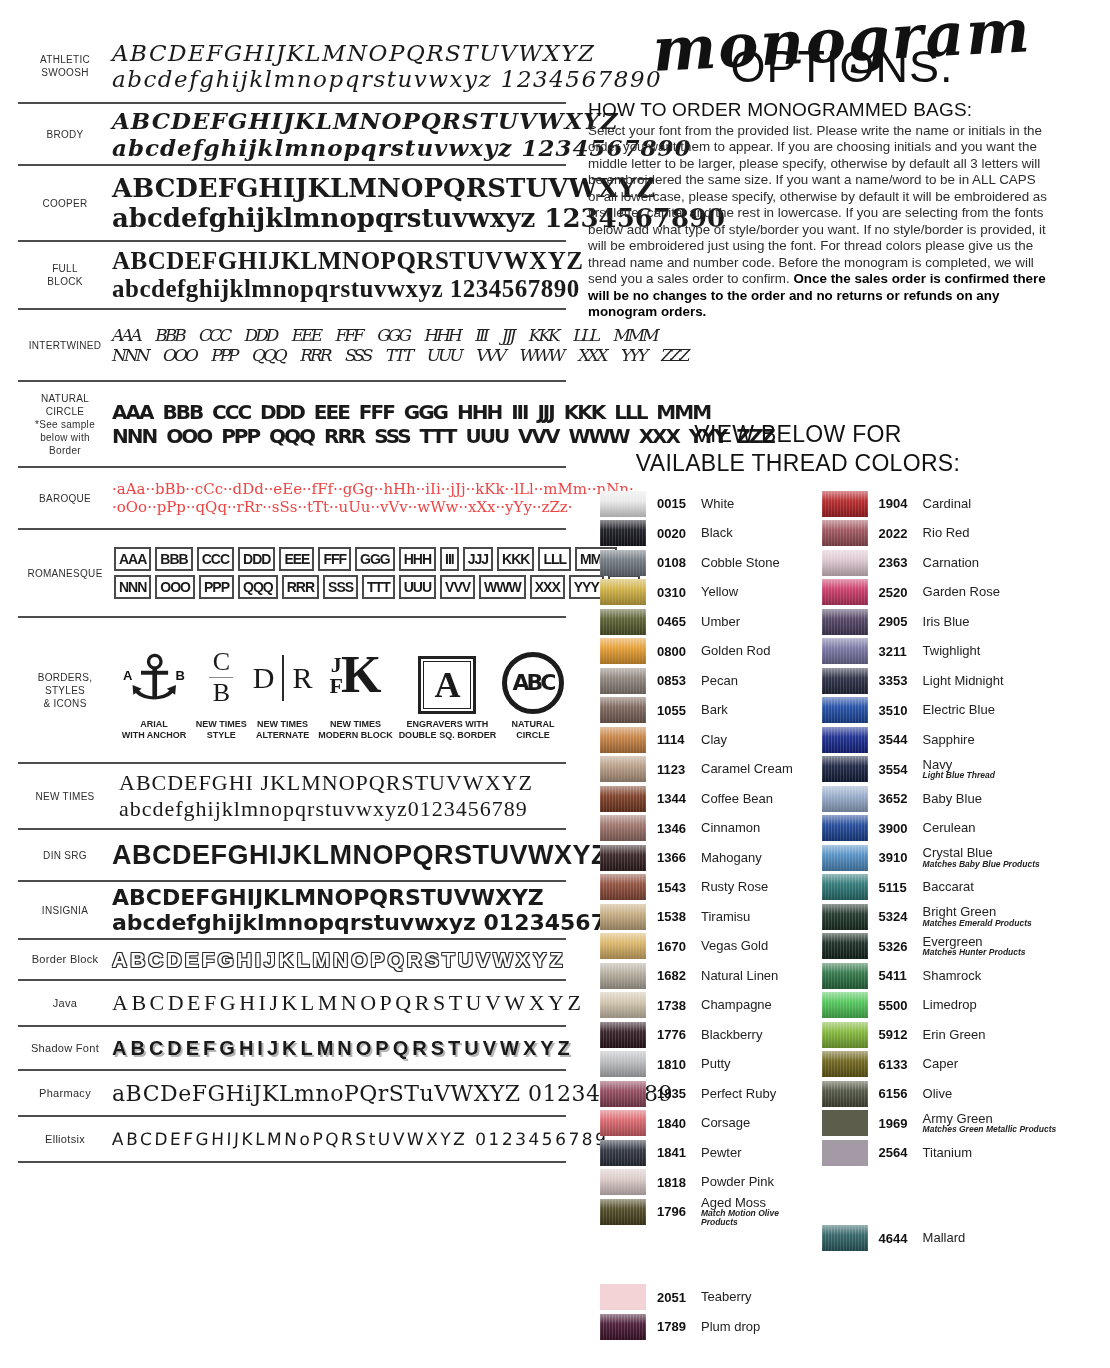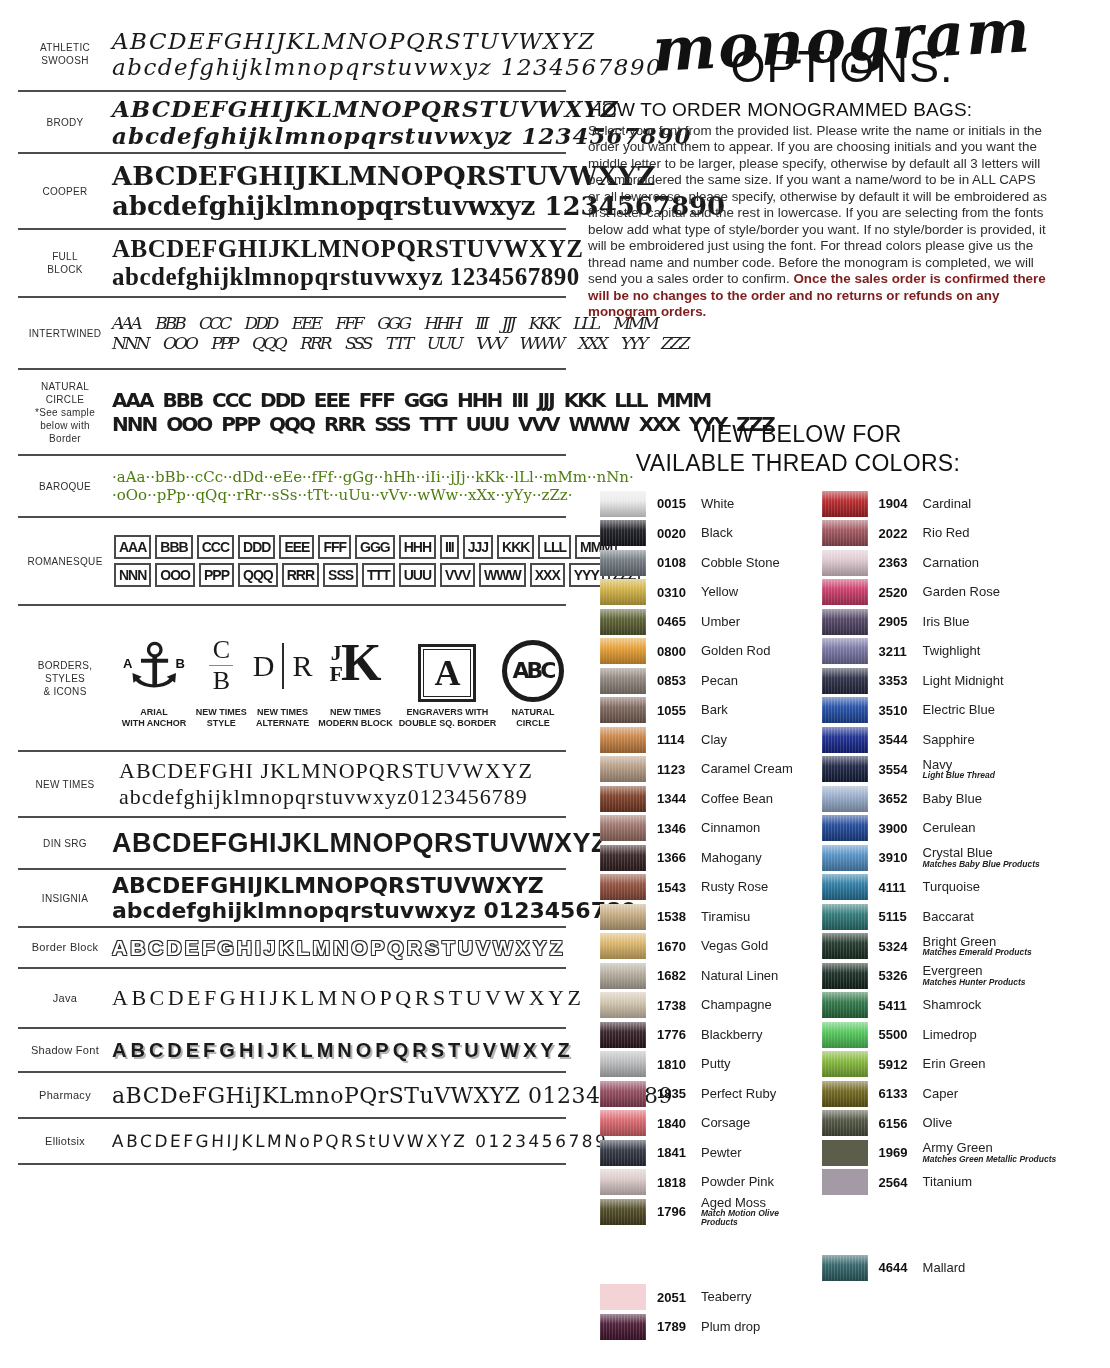--- a/index.html
+++ b/index.html
@@ -1,53 +1,53 @@
 <!DOCTYPE html>
 <html><head>
 <meta charset="utf-8">
 <style>
   html,body{margin:0;padding:0;background:#fff;}
   .page{position:relative;width:1110px;height:1368px;background:#fff;overflow:hidden;
         font-family:"Liberation Sans",sans-serif;color:#1a1a1a;}
 
   
-  .left-panel{position:absolute;left:18px;top:18px;width:548px;}
+  .left-panel{position:absolute;left:18px;top:30px;width:548px;}
   .font-row{display:flex;align-items:center;border-bottom:2px solid #4d4d4d;box-sizing:border-box;}
   .row-label{flex:none;width:90px;padding:0 2px;text-align:center;font-size:10px;line-height:1.3;
              color:#2e2e2e;letter-spacing:.3px;white-space:pre-line;}
   .row-sample{flex:1;display:flex;flex-direction:column;align-items:flex-start;justify-content:center;text-align:center;}
   .row-sample .line{white-space:nowrap;line-height:1.15;}
 
   .f-athletic-swoosh{height:74px}
   .f-athletic-swoosh .line{font:italic 500 23px "DejaVu Serif",serif;letter-spacing:1.5px;}
   .f-brody{height:62px}
   .f-brody .line{font:italic 700 23px "DejaVu Serif",serif;letter-spacing:1px;}
   .f-cooper{height:76px}
   .f-cooper .line{font:700 26px "DejaVu Serif",serif;}
   .f-full-block{height:68px}
   .f-full-block .line{font:700 25px "Liberation Serif",serif;letter-spacing:.5px;}
   .f-intertwined{height:72px}
   .f-intertwined .line{font:italic 400 17px "DejaVu Serif",serif;letter-spacing:-3px;word-spacing:13px;color:#222;}
   .f-natural-circle{height:86px}
   .f-natural-circle .line{font:700 20px "DejaVu Sans",sans-serif;letter-spacing:-2px;word-spacing:5px;}
   .f-baroque{height:62px}
-  .f-baroque .line{font:400 15px "DejaVu Serif",serif;color:#4d7c0f;word-spacing:1px;}
+  .f-baroque .line{font:400 15px "DejaVu Serif",serif;color:#ef4444;word-spacing:1px;}
   .f-romanesque{height:88px}
   .f-romanesque .line{font:700 14px "Liberation Sans",sans-serif;letter-spacing:-1px;}
   .f-romanesque .tri{display:inline-block;border:2px solid #4a4a4a;padding:2px 3px;margin:2px 2px;}
   .f-new-times{height:66px}
   .f-new-times .line{font:400 22px "Liberation Serif",serif;letter-spacing:1px;margin-left:7px;}
   .f-din-srg{height:52px}
   .f-din-srg .line{font:700 27px "Liberation Sans",sans-serif;letter-spacing:.5px;}
   .f-insignia{height:58px}
   .f-insignia .line{font:700 22px "DejaVu Sans",sans-serif;}
   .f-border-block{height:41px}
   .f-border-block .line{font:700 21px "Liberation Sans",sans-serif;letter-spacing:3px;color:#fff;
      text-shadow:-1px -1px 0 #2b2b2b,1px -1px 0 #2b2b2b,-1px 1px 0 #2b2b2b,1px 1px 0 #2b2b2b;}
-  .f-java{height:60px}
+  .f-java{height:46px}
   .f-java .line{font:400 22px "Liberation Serif",serif;letter-spacing:3.5px;}
   .f-shadow-font{height:44px}
   .f-shadow-font .line{font:700 20px "Liberation Sans",sans-serif;letter-spacing:4px;text-shadow:2px 2px 0 #b5b5b5;}
   .f-pharmacy{height:46px}
   .f-pharmacy .line{font:400 22px "DejaVu Serif",serif;letter-spacing:.5px;}
   .f-elliotsix{height:46px}
   .f-elliotsix .line{font:400 17px "DejaVu Sans",sans-serif;letter-spacing:2.5px;transform:skewX(-2deg);}
   .f-border-block .row-label,.f-java .row-label,.f-shadow-font .row-label,
   .f-pharmacy .row-label,.f-elliotsix .row-label{font-size:11px;}
 
@@ -78,21 +78,21 @@
   .art-natural-circle-border span{font:700 22px "DejaVu Sans",sans-serif;letter-spacing:-3px;}
 
   
   .right-panel{position:absolute;left:588px;top:10px;width:508px;}
   .script-title{font:italic 600 60px "DejaVu Serif",serif;letter-spacing:2px;text-align:center;
                 transform:rotate(-3deg);line-height:1;position:relative;z-index:2;color:#111;}
   .big-title{font:400 45px "Liberation Sans",sans-serif;letter-spacing:1px;text-align:center;
              margin-top:-26px;line-height:1;color:#111;}
   .howto-heading{font-size:19px;font-weight:400;color:#111;margin-top:10px;letter-spacing:.2px;}
   .howto-body{font-size:13.4px;line-height:1.23;color:#2e2e2e;margin-top:2px;width:462px;}
-  .howto-body .b{font-weight:700;color:#7f1d1d;margin-top:28px;}
+  .howto-body .b{font-weight:700;color:#000000;margin-top:28px;}
 
   .threads{position:absolute;top:410px;left:0;width:508px;}
   .thread-heading{font-size:23px;font-weight:400;color:#111;text-align:center;width:420px;line-height:1.25;letter-spacing:.3px;}
   .thread-cols{display:flex;margin-top:13px;}
   .t-col{display:flex;flex-direction:column;padding-left:12px;}
   .t-col.left{width:220px;}
   .t-col.right{width:288px;}
   .thread-row{display:flex;align-items:center;height:26px;margin-bottom:3.5px;}
   .thread-row.gap{margin-top:56px;}
   .swatch{flex:none;width:46px;height:26px;margin-right:11px;
@@ -578,27 +578,20 @@
             </div>
             <div class="thread-row">
               <div class="swatch" style="background-color: rgb(78, 140, 194);"></div>
               <div class="t-code">3910</div>
               <div class="t-text">
                 <div class="t-name">Crystal Blue</div>
                 <div class="t-note">Matches Baby Blue Products</div>
               </div>
             </div>
             <div class="thread-row">
-              <div class="swatch" style="background-color: rgb(37, 119, 160);"></div>
-              <div class="t-code">4111</div>
-              <div class="t-text">
-                <div class="t-name">Turquoise</div>
-              </div>
-            </div>
-            <div class="thread-row">
               <div class="swatch" style="background-color: rgb(42, 116, 116);"></div>
               <div class="t-code">5115</div>
               <div class="t-text">
                 <div class="t-name">Baccarat</div>
               </div>
             </div>
             <div class="thread-row">
               <div class="swatch" style="background-color: rgb(28, 50, 38);"></div>
               <div class="t-code">5324</div>
               <div class="t-text">

